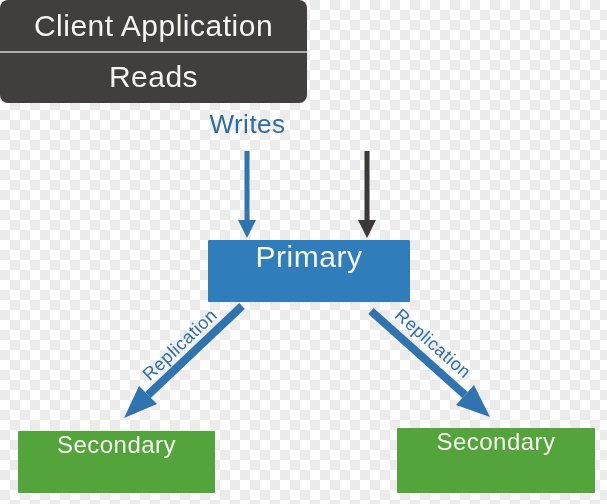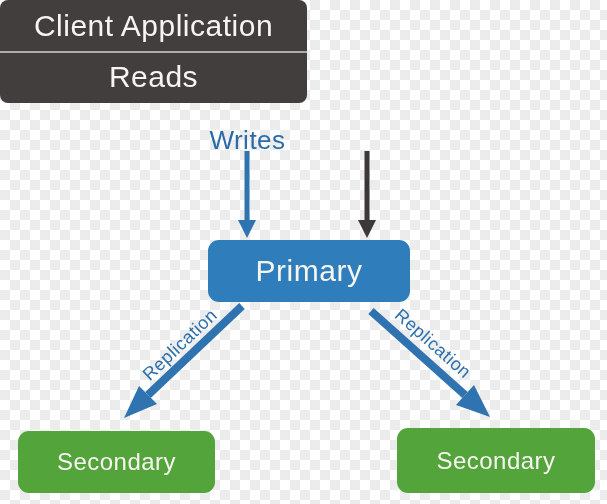--- a/index.html
+++ b/index.html
@@ -10,23 +10,22 @@
   .canvas {
     position: relative;
     width: 607px;
     height: 504px;
     overflow: hidden;
     
     background: conic-gradient(#ececec 0 25%, #ffffff 0 50%, #ececec 0 75%, #ffffff 0) 0 0 / 20px 20px;
   }
   .box {
     position: absolute;
-    border-radius: 11px;
+    border-radius: 1px;
     display: flex;
-    align-items: center;
     justify-content: center;
     box-sizing: border-box;
     color: #f7f5f2;
   }
   .client-box {
     left: 148px; top: 5px;
     width: 307px; height: 103px;
     background: #423e3d;
     border-radius: 8px;
     display: flex;
@@ -42,21 +41,21 @@
     box-sizing: border-box;
   }
   .client-row-bottom {
     height: 48px;
     display: flex; align-items: center; justify-content: center;
     font-size: 30px;
     letter-spacing: 0.5px;
   }
   .flow-label {
     position: absolute;
-    top: 125px;
+    top: 109px;
     font-size: 26px;
     letter-spacing: 0.5px;
     text-align: center;
   }
   .writes-label { left: 190px; width: 115px; color: #2b6ca8; }
   .reads-label  { left: 316px; width: 100px; color: #3a3736; }
   .primary-box {
     left: 208px; top: 240px;
     width: 202px; height: 62px;
     background: #2f7ebb;

